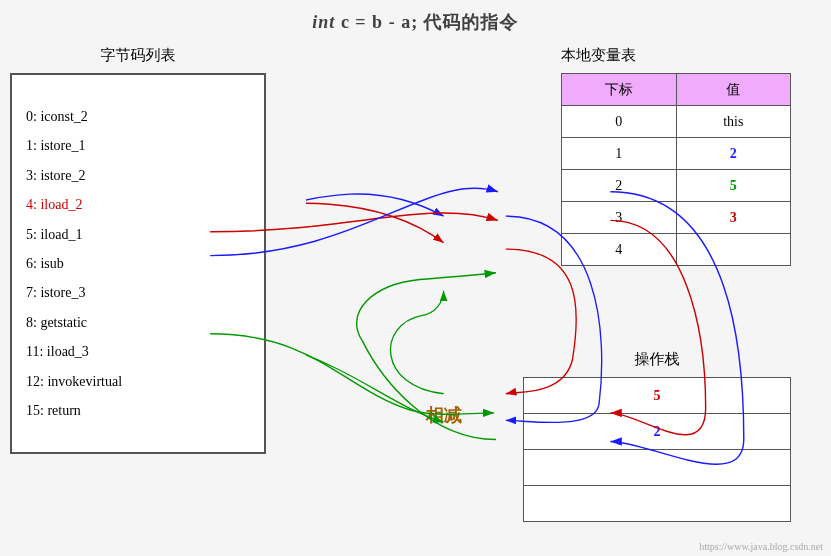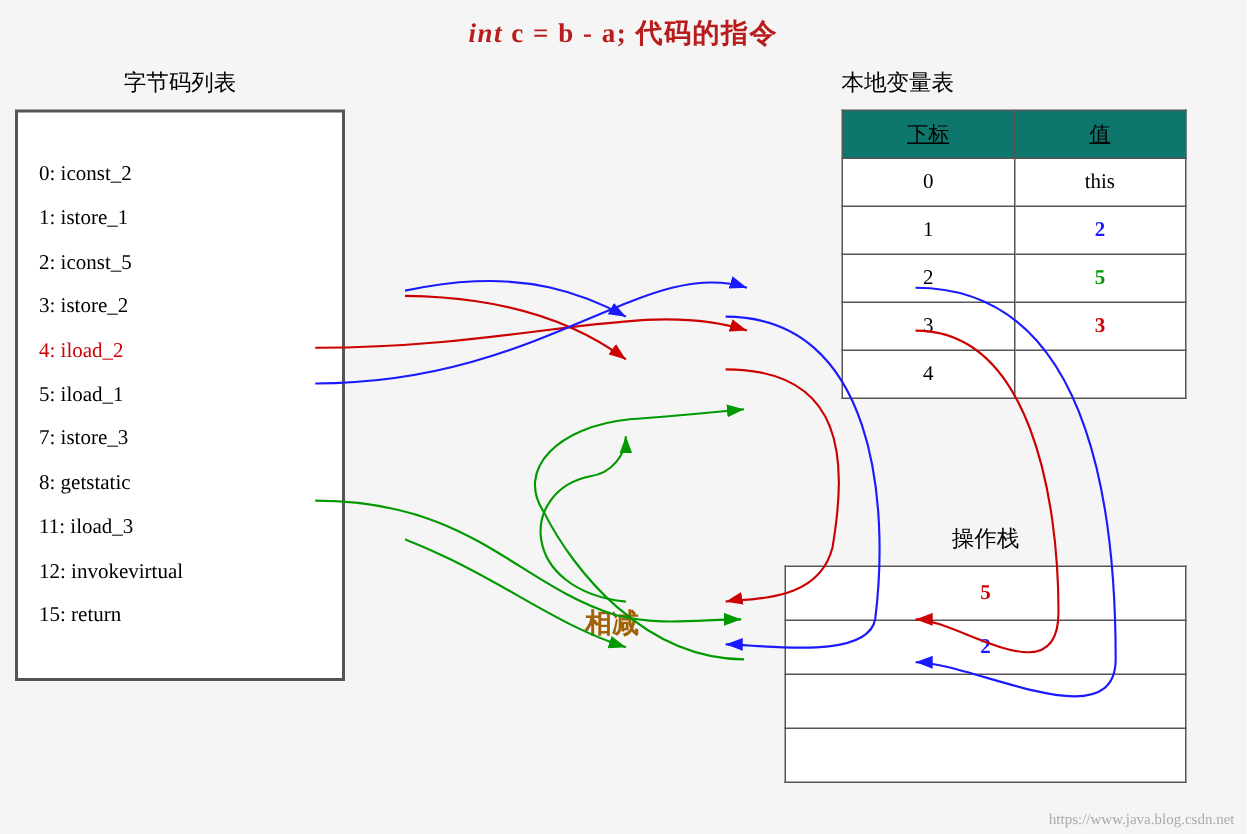--- a/index.html
+++ b/index.html
@@ -15,39 +15,39 @@
     .main-container {
       width: 831px;
       height: 556px;
       background: #f5f5f5;
       position: relative;
       padding: 10px;
     }
     .title {
       text-align: center;
       font-size: 18px;
-      color: #b91c1c;
+      color: #404040;
       margin-bottom: 12px;
       font-weight: bold;
       letter-spacing: 1px;
     }
     .title span.kw {
       font-style: italic;
       font-weight: bold;
     }
     .content-area {
       display: flex;
       gap: 0;
       position: relative;
       width: 100%;
       height: calc(100% - 50px);
     }
     
     .bytecode-section {
-      width: 220px;
+      width: 256px;
       position: relative;
     }
     .bytecode-label {
       text-align: center;
       font-size: 15px;
       color: #000;
       margin-bottom: 8px;
     }
     .bytecode-box {
       border: 2px solid #555;
@@ -90,22 +90,21 @@
     }
     .local-var-table th, .local-var-table td {
       border: 1px solid #555;
       text-align: center;
       padding: 5px 10px;
       min-width: 60px;
       height: 32px;
     }
     .local-var-table th {
       font-weight: normal;
-      background: #0f766e;
-      text-decoration: underline;
+      background: #f0abfc;
     }
     .val-blue { color: #1a1aff; font-weight: bold; }
     .val-green { color: #009900; font-weight: bold; }
     .val-red { color: #cc0000; font-weight: bold; }
     
     .op-stack-section {
       position: absolute;
       bottom: 10px;
       right: 30px;
       width: 278px;
@@ -164,24 +163,24 @@
     <span> c = b - a; 代码的指令</span>
   </div>
 
   <div class="content-area">
 
     <div class="bytecode-section">
       <div class="bytecode-label">字节码列表</div>
       <div class="bytecode-box">
         <div>0: iconst_2</div>
         <div>1: istore_1</div>
-        <div>2: iconst_5</div>
         <div>3: istore_2</div>
         <div class="highlight-red">4: iload_2</div>
         <div>5: iload_1</div>
+        <div>6: isub</div>
         <div>7: istore_3</div>
         <div>8: getstatic</div>
         <div>11: iload_3</div>
         <div>12: invokevirtual</div>
         <div>15: return</div>
       </div>
     </div>
 
     <div class="right-section">
 

